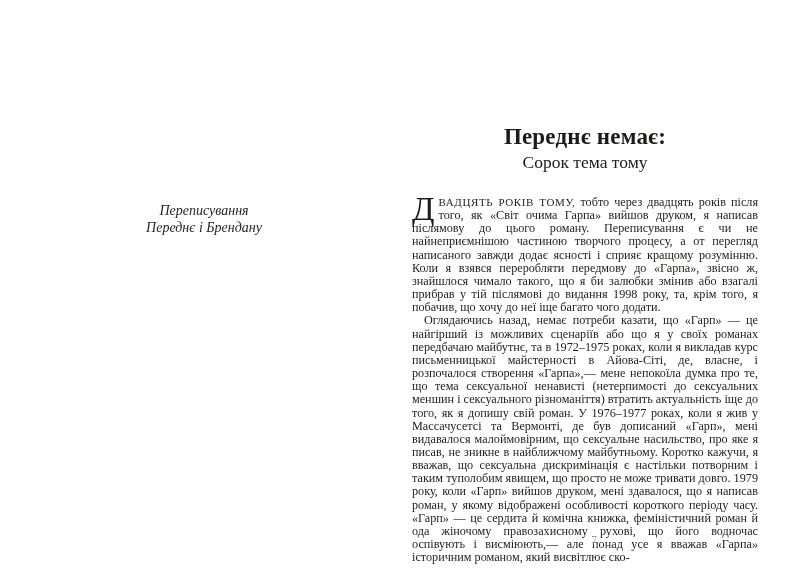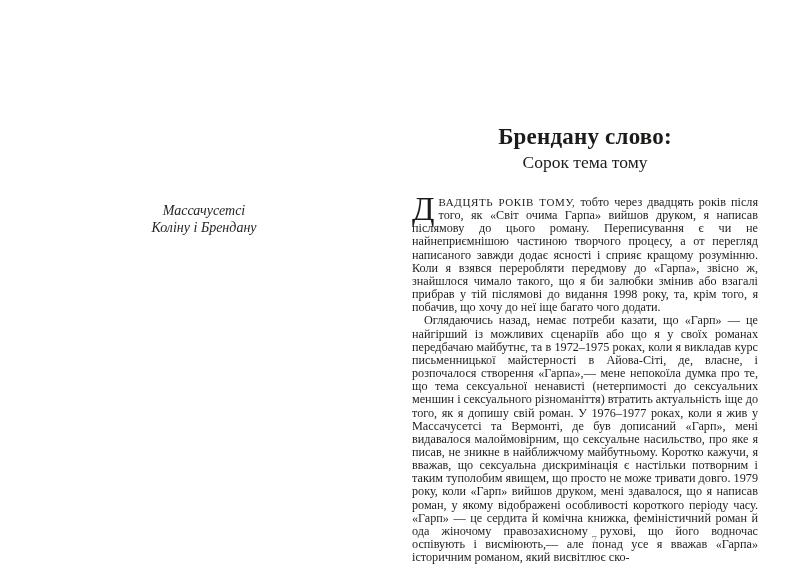--- a/index.html
+++ b/index.html
@@ -101,29 +101,29 @@
     color: #9d9d9d;
   }
 </style>
 </head>
 <body>
 
 <div id="book-spread">
 
   <div class="left-page">
     <div class="dedication">
-      <div>Массачусетсі</div>
-      <div>Коліну і Брендану</div>
+      <div>Переписування</div>
+      <div>Переднє і Брендану</div>
     </div>
   </div>
 
   <div class="right-page">
 
     <div class="chapter-heading">
-      <div class="chapter-title">Брендану слово:</div>
+      <div class="chapter-title">Переднє немає:</div>
       <div class="chapter-subtitle">Сорок тема тому</div>
     </div>
 
     <div class="body-text">
       <p class="para-1"><span class="drop-cap">Д</span><span class="lead-caps">ВАДЦЯТЬ РОКІВ ТОМУ,</span> <span>тобто через двадцять років після того, як «Світ очима Гарпа» вийшов друком, я написав післямову до цього роману. Переписування є чи не найнеприємнішою частиною творчого процесу, а от перегляд написаного завжди додає ясності і сприяє кращому розумінню. Коли я взявся переробляти передмову до «Гарпа», звісно ж, знайшлося чимало такого, що я би залюбки змінив або взагалі прибрав у тій післямові до видання 1998 року, та, крім того, я побачив, що хочу до неї іще багато чого додати.</span></p>
       <p class="para-2">Оглядаючись назад, немає потреби казати, що «Гарп» — це найгірший із можливих сценаріїв або що я у своїх романах передбачаю майбутнє, та в 1972–1975 роках, коли я викладав курс письменницької майстерності в Айова-Сіті, де, власне, і розпочалося створення «Гарпа»,— мене непокоїла думка про те, що тема сексуальної ненависті (нетерпимості до сексуальних меншин і сексуального різноманіття) втратить актуальність іще до того, як я допишу свій роман. У 1976–1977 роках, коли я жив у Массачусетсі та Вермонті, де був дописаний «Гарп», мені видавалося малоймовірним, що сексуальне насильство, про яке я писав, не зникне в найближчому майбутньому. Коротко кажучи, я вважав, що сексуальна дискримінація є настільки потворним і таким туполобим явищем, що просто не може тривати довго. 1979 року, коли «Гарп» вийшов друком, мені здавалося, що я написав роман, у якому відображені особливості короткого періоду часу. «Гарп» — це сердита й комічна книжка, феміністичний роман й ода жіночому правозахисному рухові, що його водночас оспівують і висміюють,— але понад усе я вважав «Гарпа» історичним романом, який висвітлює ско-</p>
     </div>
 
     <div class="page-number">7</div>
 

